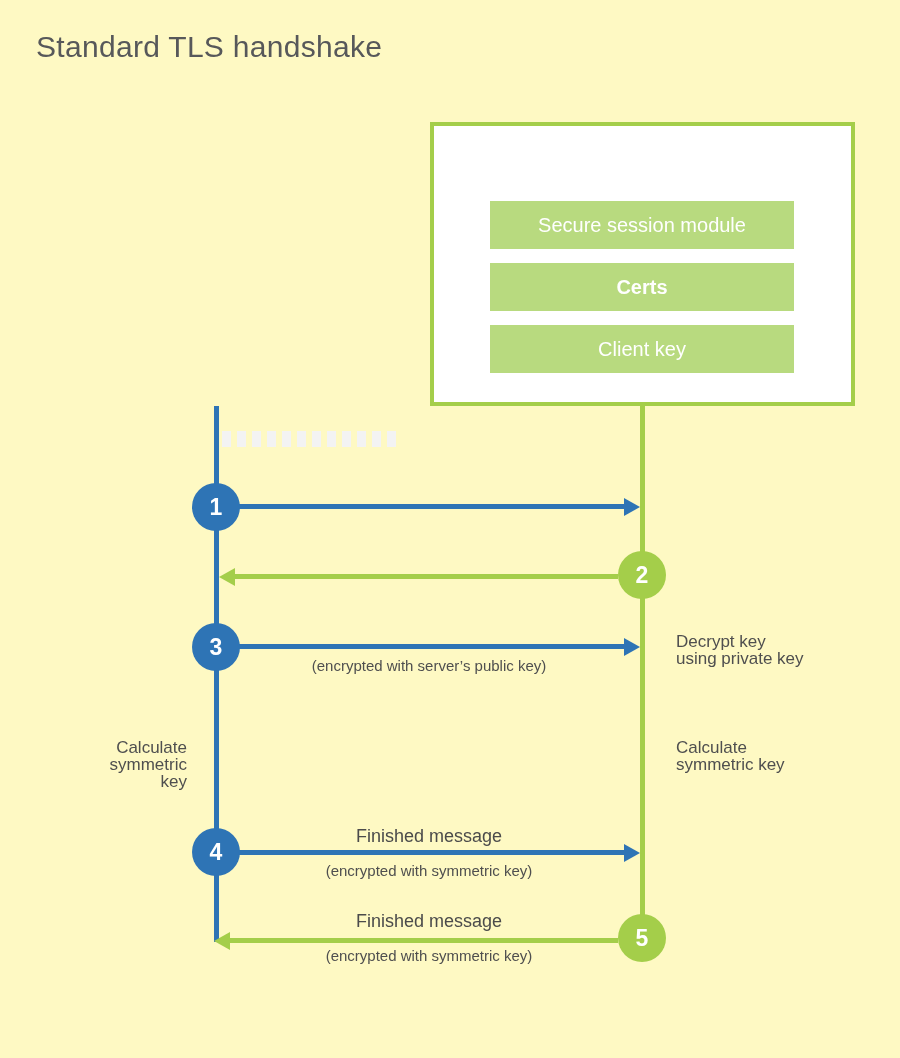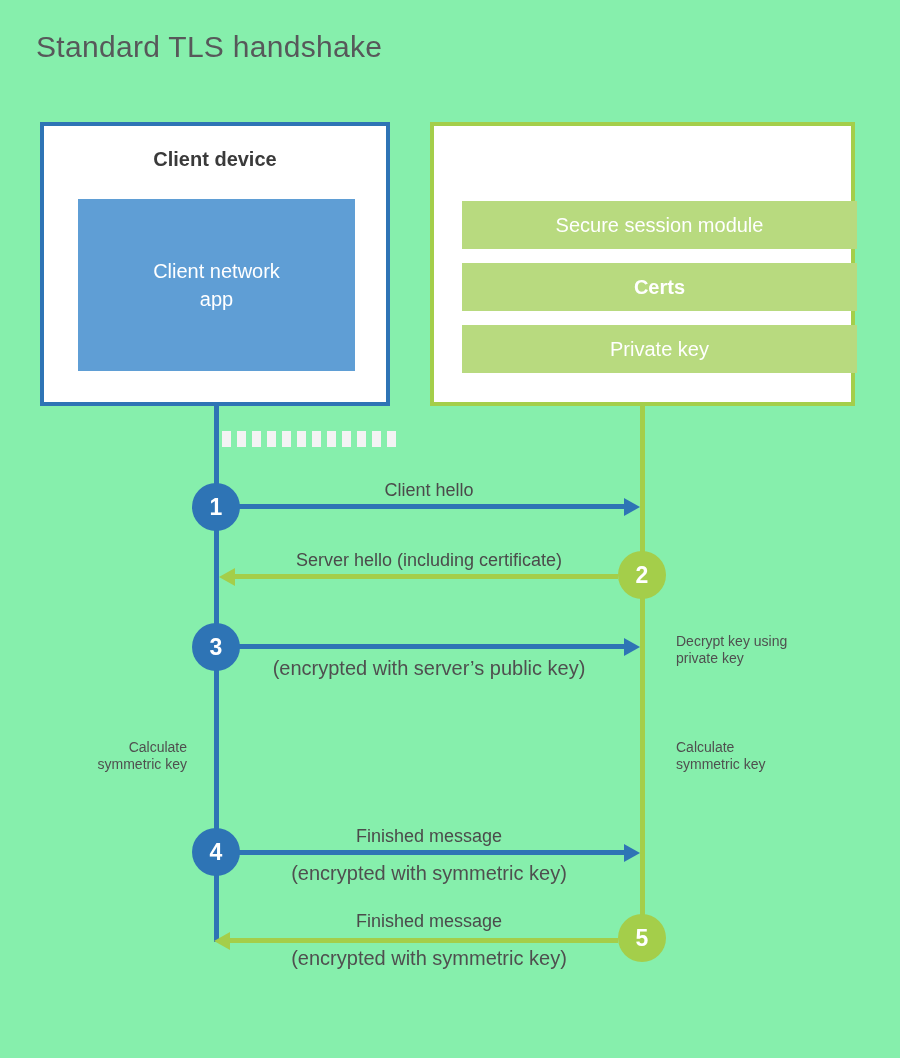--- a/index.html
+++ b/index.html
@@ -7,21 +7,21 @@
     --blue-fill:#5f9ed5;
     --green:#a4ce4a;
     --green-fill:#b8da7f;
     --txt-dark:#3a3a3a;
     --txt-label:#4b4b4b;
     --txt-note:#4f4f4f;
   }
   *{margin:0;padding:0;box-sizing:border-box;}
   body{background:#fff;}
   .canvas{
-    position:relative;width:900px;height:1058px;background:#86efac;overflow:hidden;
+    position:relative;width:900px;height:1058px;background:#fef9c3;overflow:hidden;
     font-family:"Liberation Sans", sans-serif;
   }
   .page-title{
     position:absolute;left:36px;top:30px;
     font-size:30px;font-weight:300;color:#57585a;letter-spacing:.3px;
   }
   
   .actor-box{position:absolute;top:122px;height:284px;background:#fff;border:4px solid;}
   .client-box{left:40px;width:350px;border-color:var(--blue);}
   .server-box{left:430px;width:425px;border-color:var(--green);}
@@ -29,21 +29,21 @@
     position:absolute;left:0;right:0;top:22px;text-align:center;
     font-size:20px;font-weight:700;color:var(--txt-dark);
   }
   .client-app{
     position:absolute;left:34px;top:73px;width:277px;height:172px;
     background:var(--blue-fill);color:#fff;font-size:20px;
     display:flex;align-items:center;justify-content:center;text-align:center;
   }
   .client-app .wrap{max-width:165px;line-height:28px;}
   .server-bar{
-    position:absolute;left:28px;width:395px;height:48px;
+    position:absolute;left:56px;width:304px;height:48px;
     background:var(--green-fill);color:#fff;font-size:20px;
     display:flex;align-items:center;justify-content:center;
   }
   .bar-0{top:75px;} .bar-1{top:137px;font-weight:bold;} .bar-2{top:199px;}
   
   .vline{position:absolute;width:5px;z-index:1;}
   .vline-client{left:214px;top:406px;height:536px;background:var(--blue);}
   .vline-server{left:640px;top:406px;height:534px;background:var(--green);}
   
   .ghost-row{
@@ -66,71 +66,63 @@
     border-top:9px solid transparent;border-bottom:9px solid transparent;}
   .arrow-head.right{border-left:16px solid var(--blue);}
   .arrow-head.left{border-right:16px solid var(--green);}
   
   .msg-label{
     position:absolute;left:219px;width:420px;text-align:center;
     font-size:18px;color:var(--txt-label);z-index:2;
   }
   .msg-sublabel{
     position:absolute;left:219px;width:420px;text-align:center;
-    font-size:20px;color:var(--txt-note);z-index:2;
+    font-size:15px;color:var(--txt-note);z-index:2;
   }
   
   .side-note{
-    position:absolute;font-size:14px;line-height:17px;color:var(--txt-note);z-index:2;
+    position:absolute;font-size:17px;line-height:17px;color:var(--txt-note);z-index:2;
   }
   .note-decrypt{left:676px;top:633px;width:128px;text-align:left;}
   .note-calc-left{left:83px;top:739px;width:104px;text-align:right;}
   .note-calc-right{left:676px;top:739px;width:110px;text-align:left;}
 </style>
 </head>
 <body>
 
 <div class="canvas">
 
   <div class="page-title">Standard TLS handshake</div>
 
-  <div class="actor-box client-box">
-    <div class="actor-title">Client device</div>
-    <div class="client-app">
-      <div class="wrap">Client network app</div>
-    </div>
-  </div>
 
   <div class="actor-box server-box">
     <div class="server-bar bar-0">
       <span>Secure session module</span>
     </div>
     <div class="server-bar bar-1">
       <span>Certs</span>
     </div>
     <div class="server-bar bar-2">
-      <span>Private key</span>
+      <span>Client key</span>
     </div>
   </div>
 
   <div class="ghost-row"></div>
 
   <div class="vline vline-client"></div>
   <div class="vline vline-server"></div>
 
   <div class="arrow-line blue" style="left:236px;top:504px;width:390px;"></div>
   <div class="arrow-head right" style="left:624px;top:498px;"></div>
-  <div class="msg-label" style="top:480px;">Client hello</div>
   <div class="step-circle circle-blue" style="left:192px;top:483px;">
     <span>1</span>
   </div>
 
   <div class="arrow-line green" style="left:233px;top:574px;width:385px;"></div>
   <div class="arrow-head left" style="left:219px;top:568px;"></div>
-  <div class="msg-label" style="top:550px;">Server hello (including certificate)</div>
   <div class="step-circle circle-green" style="left:618px;top:551px;">
     <span>2</span>
   </div>
 
   <div class="arrow-line blue" style="left:236px;top:644px;width:390px;"></div>
   <div class="arrow-head right" style="left:624px;top:638px;"></div>
   <div class="msg-sublabel" style="top:657px;">(encrypted with server’s public key)</div>
   <div class="step-circle circle-blue" style="left:192px;top:623px;">
     <span>3</span>
   </div>

